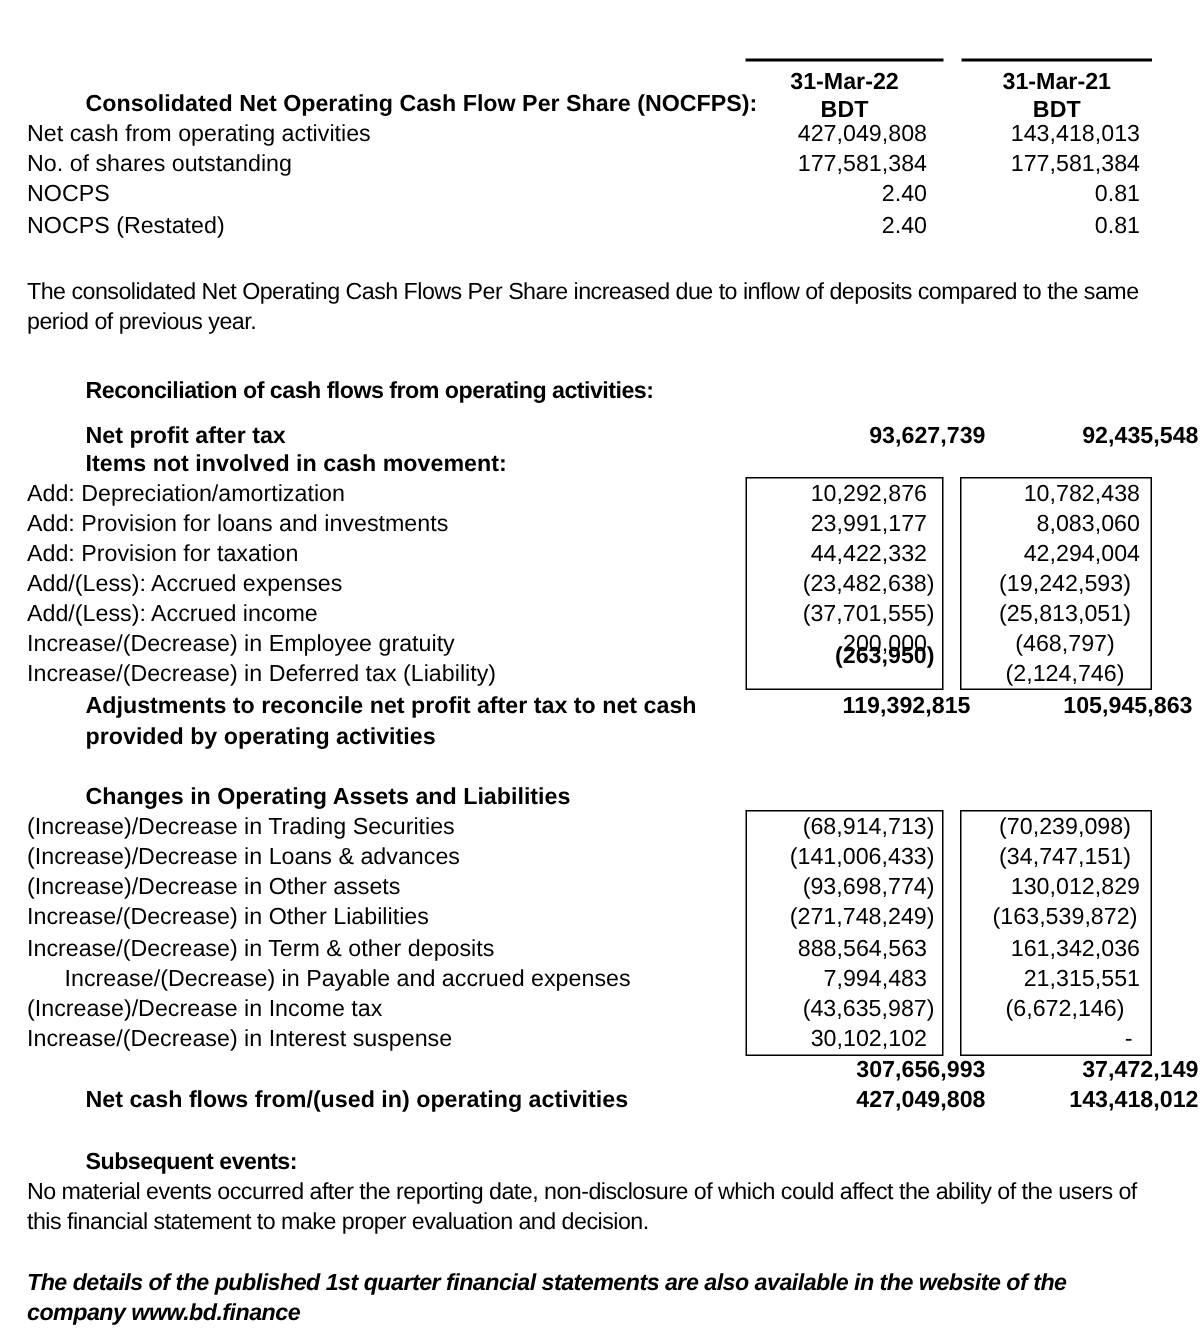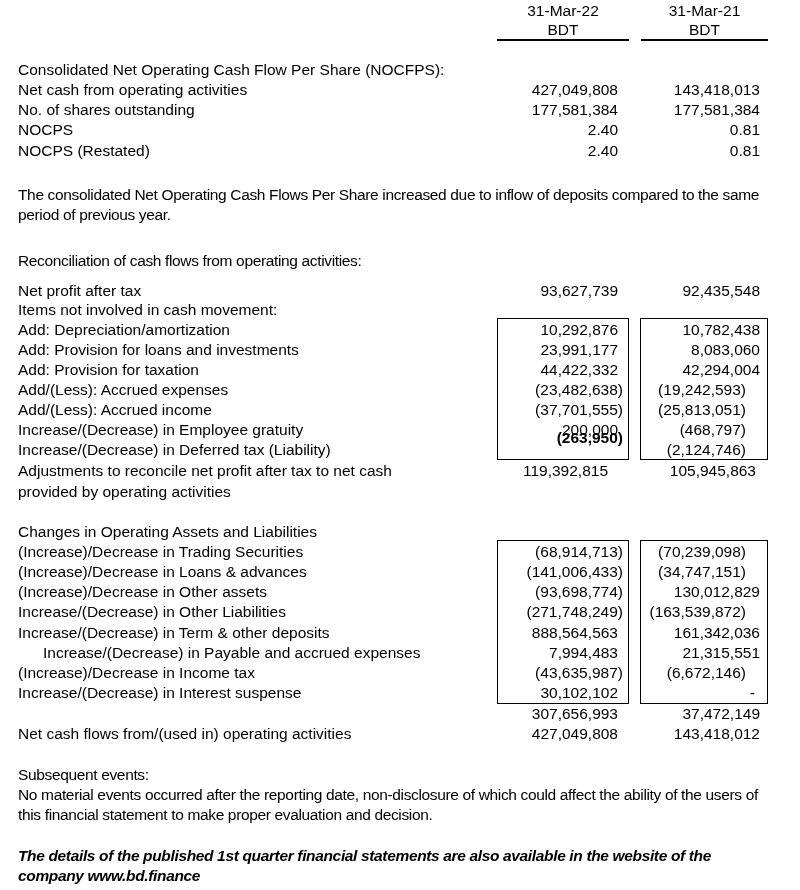--- a/index.html
+++ b/index.html
@@ -2,27 +2,27 @@
 <html><head>
 <meta charset="utf-8">
 <style>
   html, body { margin: 0; padding: 0; background: #ffffff; }
   body {
     width: 800px; height: 890px; position: relative; overflow: hidden;
     font-family: "Liberation Sans", sans-serif; color: #000; font-size: 15.5px;
   }
   .abs { position: absolute; white-space: nowrap; line-height: 20px; }
   .lbl { left: 18px; }
-  .bold { font-weight: normal; }
+  .bold { font-weight: bold; margin-left: 39px; }
   .num { text-align: right; }
   .c1 { left: 500px; width: 118px; }
   .c2 { left: 642px; width: 118px; }
   .c1p { left: 500px; width: 123px; }
-  .c2p { left: 642px; width: 104px; }
-  .hdr { text-align: center; font-weight: normal; line-height: 19px; }
+  .c2p { left: 658px; width: 104px; text-align: center; }
+  .hdr { text-align: center; font-weight: bold; line-height: 19px; margin-top: 44px; }
   .hdr1 { left: 497px; width: 132px; }
   .hdr2 { left: 641px; width: 127px; }
   .uline { position: absolute; height: 2px; background: #000; top: 39px; }
   .box { position: absolute; border: 1.5px solid #000; box-sizing: border-box; }
   .para { position: absolute; left: 18px; width: 760px; line-height: 20px; font-size: 15.5px; }
   .narrow { font-family: "Liberation Sans", sans-serif; letter-spacing: -0.35px; }
   .ital { font-style: italic; font-weight: bold; }
 </style>
 </head>
 <body>

